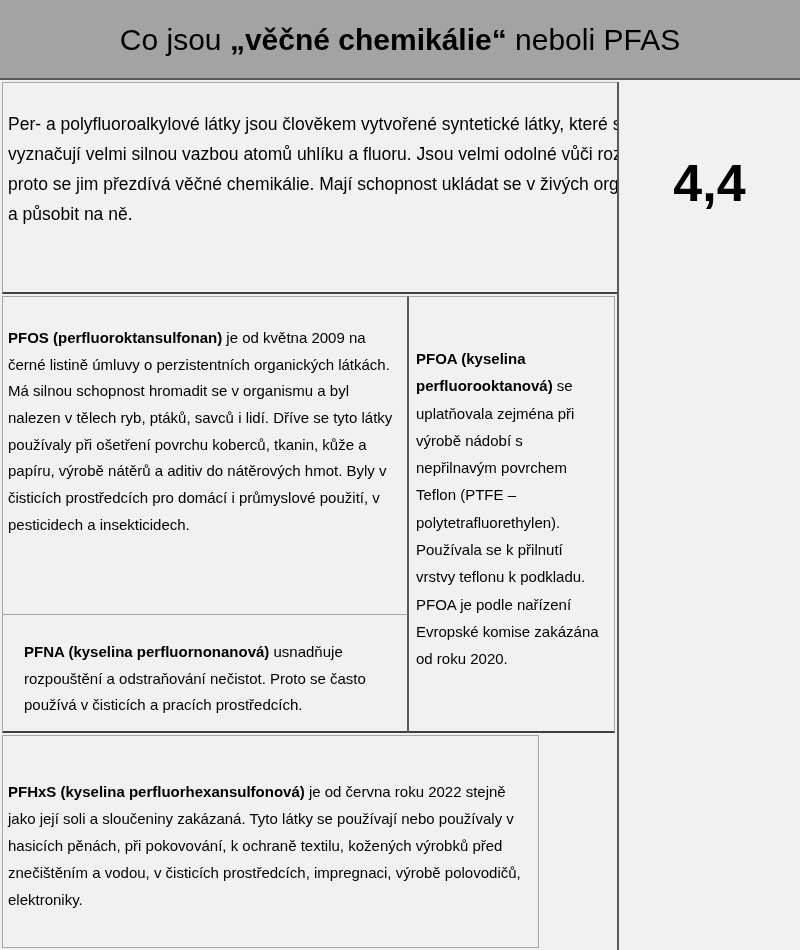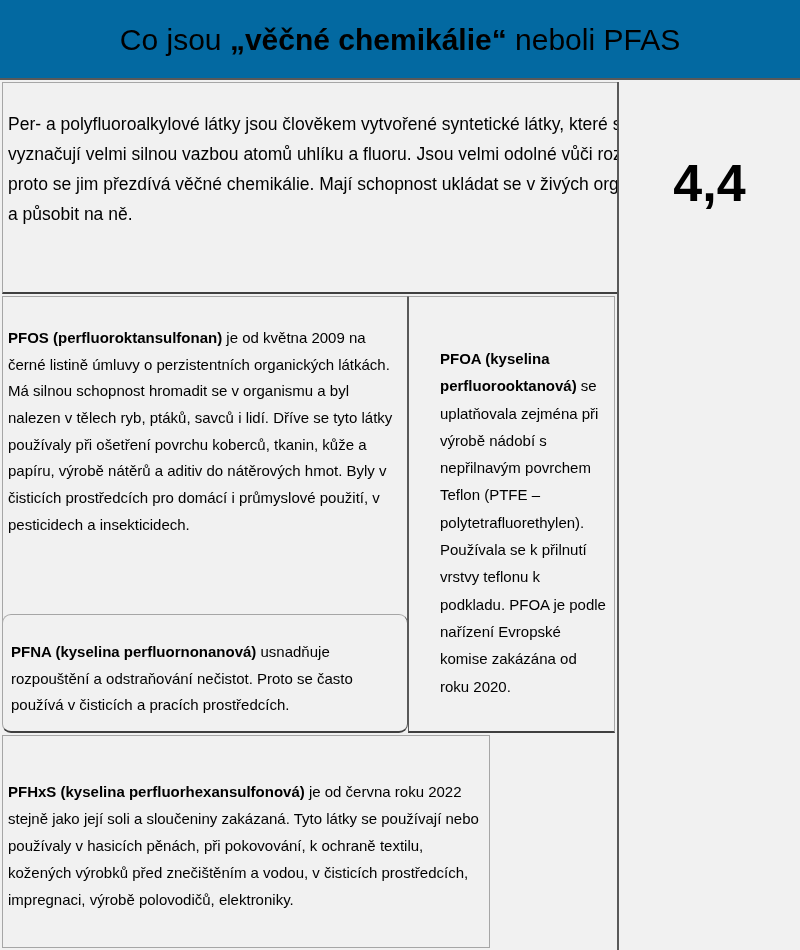--- a/index.html
+++ b/index.html
@@ -22,21 +22,21 @@
     overflow: hidden;
   }
 
   
   .header-band {
     position: absolute;
     left: 0;
     top: 0;
     width: 800px;
     height: 80px;
-    background: #0369a1;
+    background: #a3a3a3;
     border-bottom: 2px solid #595959;
     box-sizing: border-box;
     display: flex;
     align-items: center;
     justify-content: center;
   }
   .header-title {
     font-size: 30px;
     color: #000000;
     letter-spacing: 0px;
@@ -94,49 +94,47 @@
   }
 
   
   #pfna-panel {
     left: 2px;
     top: 614px;
     width: 406px;
     height: 119px;
     border-width: 1px 1px 2px 1px;
     border-color: #a6a6a6 #595959 #404040 #a6a6a6;
-    padding: 24px 8px 8px 8px;
-    border-radius: 9px;
+    padding: 24px 8px 8px 21px;
   }
   #pfna-panel .body {
     font-size: 15px;
     line-height: 1.78;
   }
 
   
   #pfoa-panel {
     left: 408px;
     top: 296px;
     width: 207px;
     height: 437px;
     border-width: 1px 1px 2px 1px;
     border-color: #a6a6a6 #a6a6a6 #404040 #595959;
     padding: 48px 8px 8px 7px;
   }
   #pfoa-panel .body {
     font-size: 15px;
     line-height: 1.82;
-    margin-left: 24px;
   }
 
   
   #pfhxs-panel {
     left: 2px;
     top: 735px;
-    width: 488px;
+    width: 537px;
     height: 213px;
     border-width: 1px 1px 1px 1px;
     border-color: #a6a6a6 #a6a6a6 #a6a6a6 #a6a6a6;
     padding: 42px 10px 8px 5px;
   }
   #pfhxs-panel .body {
     font-size: 15px;
     line-height: 1.80;
   }
 

